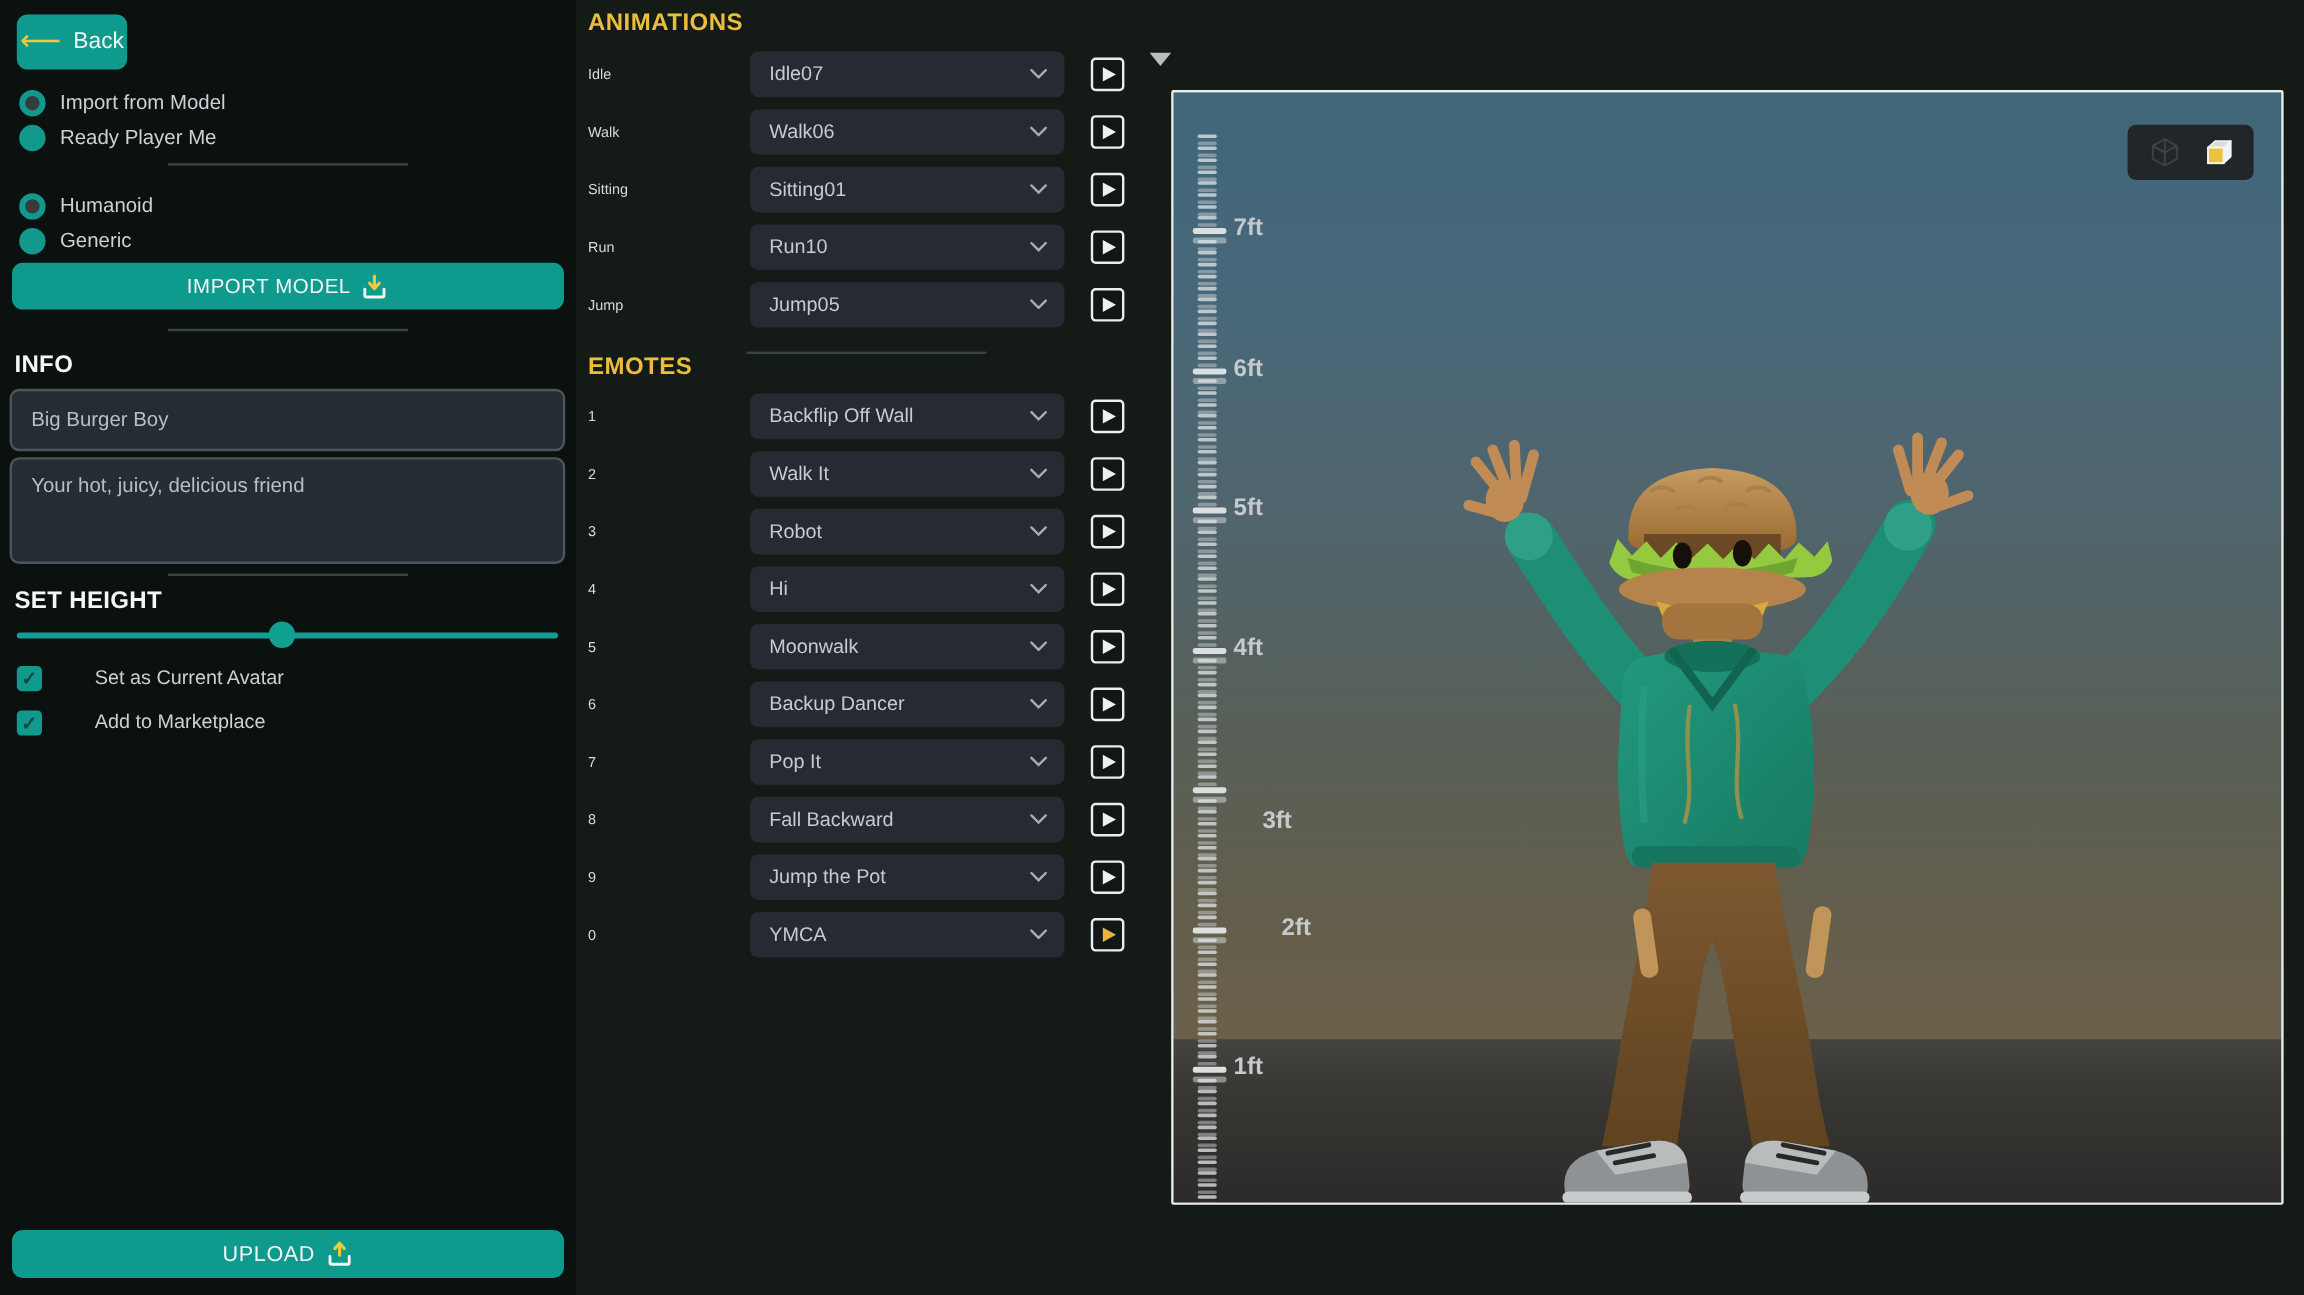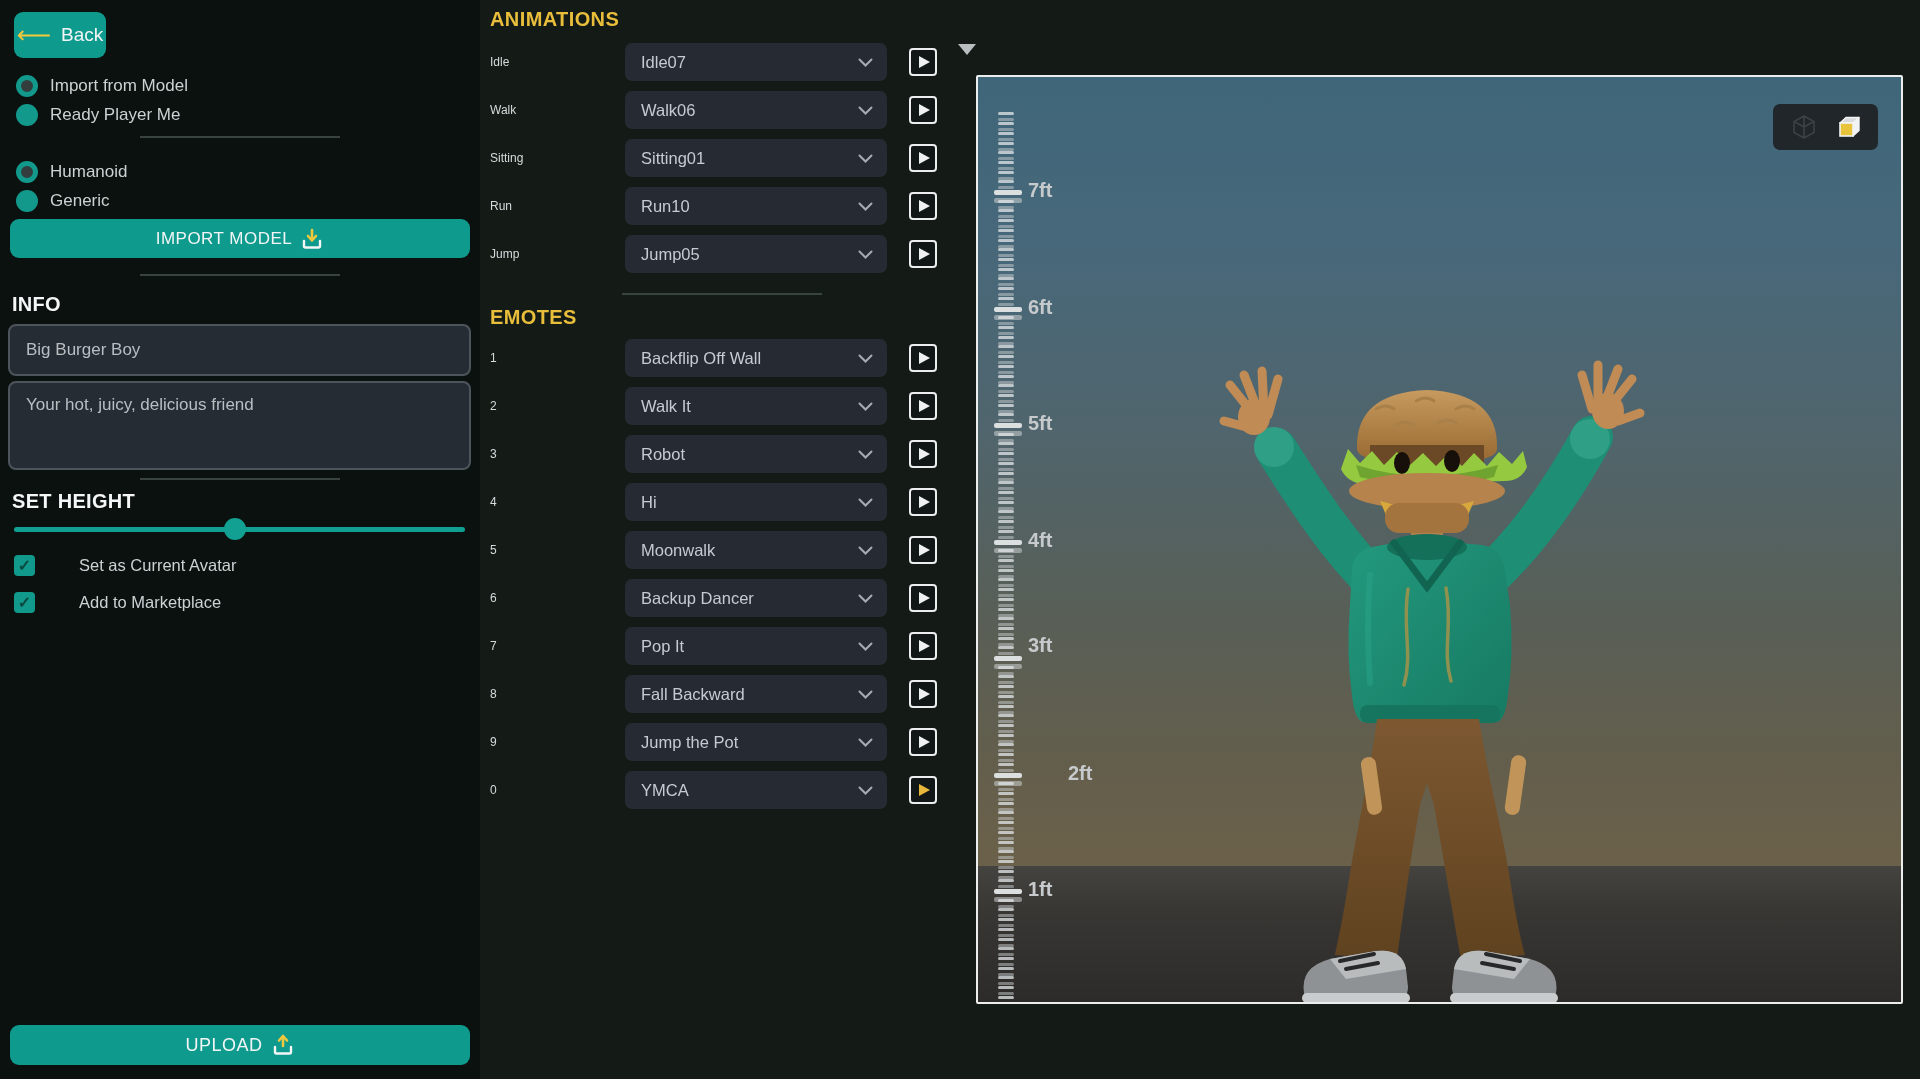--- a/index.html
+++ b/index.html
@@ -62,21 +62,21 @@
   .dd-value { flex:1; font-size:16.5px; color:#c6cbd1; }
   .play-btn {
     margin-left:22px; width:28px; height:28px; background:#111617;
     border:2px solid #ecedee; border-radius:4px; cursor:pointer;
     display:flex; align-items:center; justify-content:center;
   }
   .tri { width:0; height:0; border-left:11px solid #eff0f1; border-top:6.5px solid transparent;
          border-bottom:6.5px solid transparent; margin-left:3px; }
   .tri.playing { border-left-color:#e8b63a; }
   .mid-divider { margin:20px 0 0 132px; width:200px; height:2px; background:#39433f; }
-  #emotes-heading { margin-top:11px; }
+  #emotes-heading { }
   #emote-rows { margin-top:10px; }
   
   .collapse-tri { position:absolute; left:958px; top:44px; width:0; height:0;
     border-left:9px solid transparent; border-right:9px solid transparent;
     border-top:11px solid #babec0; cursor:pointer; }
   
   .viewport {
     position:absolute; left:976px; top:75px; width:927px; height:929px;
     border:2px solid #eceeee; border-radius:2px;
     background:linear-gradient(180deg,#3f6679 0%,#47687a 18%,#50656d 38%,#585f57 58%,#635e4c 74%,#6b614a 85%);
@@ -417,21 +417,21 @@
       <div class="tick" style="top: 491.6px;"></div>
       <div class="tick" style="top: 501.3px;"></div>
       <div class="tick" style="top: 511px;"></div>
       <div class="tick" style="top: 520.8px;"></div>
       <div class="tick" style="top: 530.5px;"></div>
       <div class="tick" style="top: 540.2px;"></div>
       <div class="tick" style="top: 549.9px;"></div>
       <div class="tick" style="top: 559.6px;"></div>
       <div class="tick" style="top: 569.3px;"></div>
       <div class="tick major" style="top: 579px;"></div>
-      <span class="tick-label" style="top: 568px;">3ft</span>
+      <span class="tick-label" style="top: 607px; margin-left: 24px;">3ft</span>
       <div class="tick" style="top: 588.7px;"></div>
       <div class="tick" style="top: 598.4px;"></div>
       <div class="tick" style="top: 608.1px;"></div>
       <div class="tick" style="top: 617.8px;"></div>
       <div class="tick" style="top: 627.5px;"></div>
       <div class="tick" style="top: 637.3px;"></div>
       <div class="tick" style="top: 647px;"></div>
       <div class="tick" style="top: 656.7px;"></div>
       <div class="tick" style="top: 666.4px;"></div>
       <div class="tick" style="top: 676.1px;"></div>

